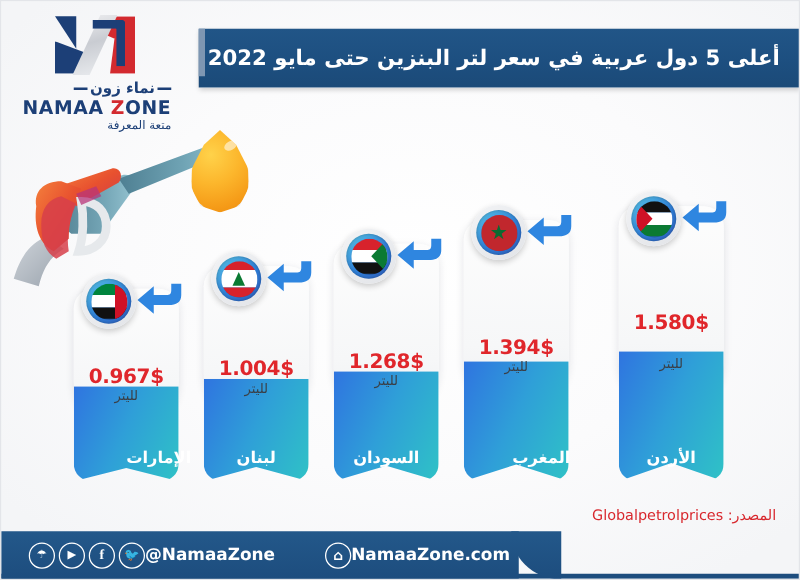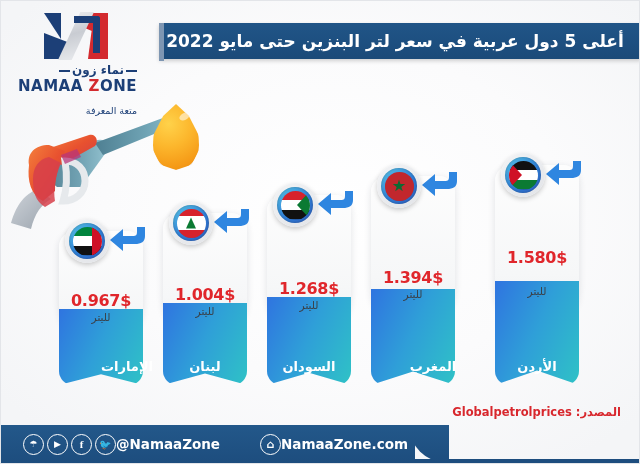--- a/index.html
+++ b/index.html
@@ -32,25 +32,25 @@
     clip-path:polygon(62% 0,100% 0,38% 100%,0 100%);}
   .lm-hook{left:30px;top:3px;width:19px;height:30px;border-right:7px solid #1c3f77;border-top:7px solid #1c3f77;
     border-top-right-radius:3px;}
   .logo-ar{font-size:12px;color:#1c3f77;font-weight:bold;letter-spacing:1px;line-height:12px;margin-top:2px;
     position:relative;display:inline-block;padding:0 13px;}
   .logo-ar::before,.logo-ar::after{content:"";position:absolute;top:6px;width:11px;height:2px;background:#1c3f77;}
   .logo-ar::before{left:0;}
   .logo-ar::after{right:0;}
   .logo-en{font-size:15px;font-weight:bold;color:#1c3f77;letter-spacing:.5px;line-height:16px;direction:ltr;}
   .logo-en .z{color:#d32a2f;}
-  .logo-tag{font-size:9.5px;color:#1c3f77;line-height:11px;margin-top:11px;}
+  .logo-tag{font-size:9.5px;color:#1c3f77;line-height:11px;margin-top:1px;}
 
   
   #title-banner{
-    position:absolute;left:158px;top:22px;width:482px;height:36px;
+    position:absolute;left:158px;top:22px;width:482px;height:47px;
     background:linear-gradient(180deg,#215587 0%,#1d4f80 55%,#1b4a78 100%);
     box-shadow:0 2px 4px rgba(0,0,0,.18);
     display:flex;align-items:center;justify-content:center;
   }
   #title-accent{position:absolute;left:158px;top:22px;width:5px;height:38px;background:#7e96b2;}
   #title-text{color:#ffffff;font-size:17px;font-weight:bold;letter-spacing:0;white-space:nowrap;padding-right:10px;}
 
   
   #nozzle{position:absolute;left:2px;top:90px;width:200px;height:140px;}
   #drop{position:absolute;left:152px;top:103px;width:46px;height:66px;
@@ -122,21 +122,21 @@
     border-radius:0 0 0 0;
     display:flex;align-items:center;}
   #footer::after{content:"";position:absolute;right:-34px;top:0;width:40px;height:38px;
     background:linear-gradient(180deg,#23588a 0%,#1d4d7e 100%);
     border-radius:0 0 0 38px;}
   .fi-circle{width:19px;height:19px;border-radius:50%;border:1.6px solid #ffffff;
     display:inline-flex;align-items:center;justify-content:center;color:#ffffff;font-size:11px;font-weight:bold;
     margin-left:3px;flex:0 0 auto;direction:ltr;}
   #site-text{color:#ffffff;font-size:13.5px;font-weight:bold;direction:ltr;margin-right:7px;}
   #handle-text{color:#ffffff;font-size:13.5px;font-weight:bold;direction:ltr;margin-right:23px;}
-  #source-text{position:absolute;right:18px;bottom:44px;color:#d8272d;font-size:11.5px;font-weight:bold;}
+  #source-text{position:absolute;right:18px;bottom:44px;color:#d8272d;font-size:11.5px;font-weight:normal;}
   #footer-strip{position:absolute;left:0;bottom:0;width:640px;height:4px;background:#1d4d7e;}
 </style>
 </head>
 <body>
 
 <div id="canvas">
 
   <div id="logo">
     <div class="logo-mark">
       <span class="lm-part lm-blue-l"></span>

